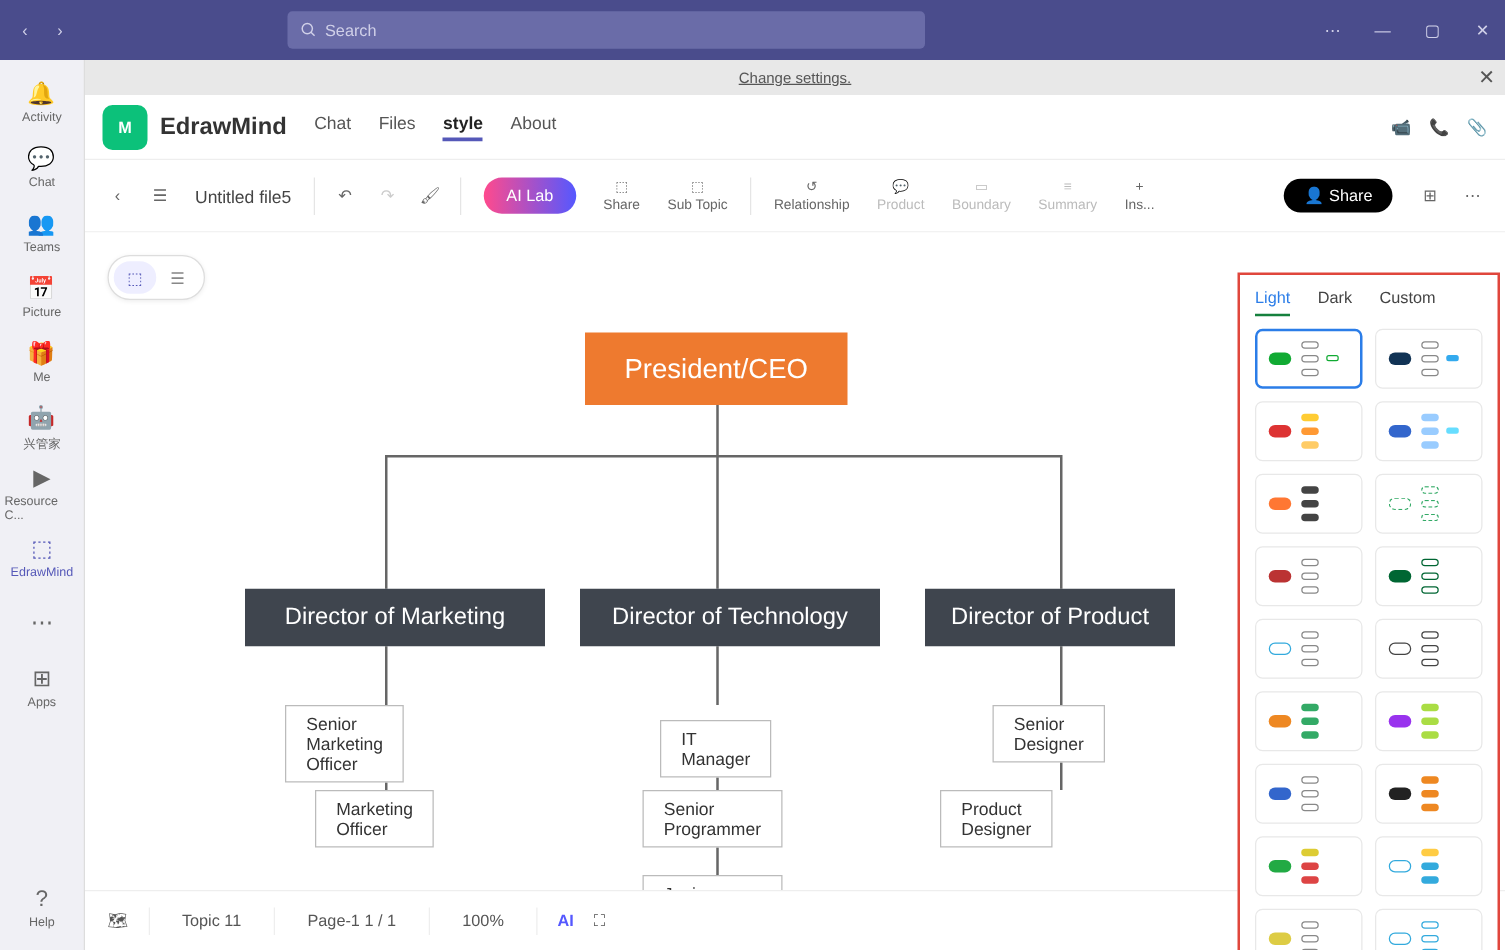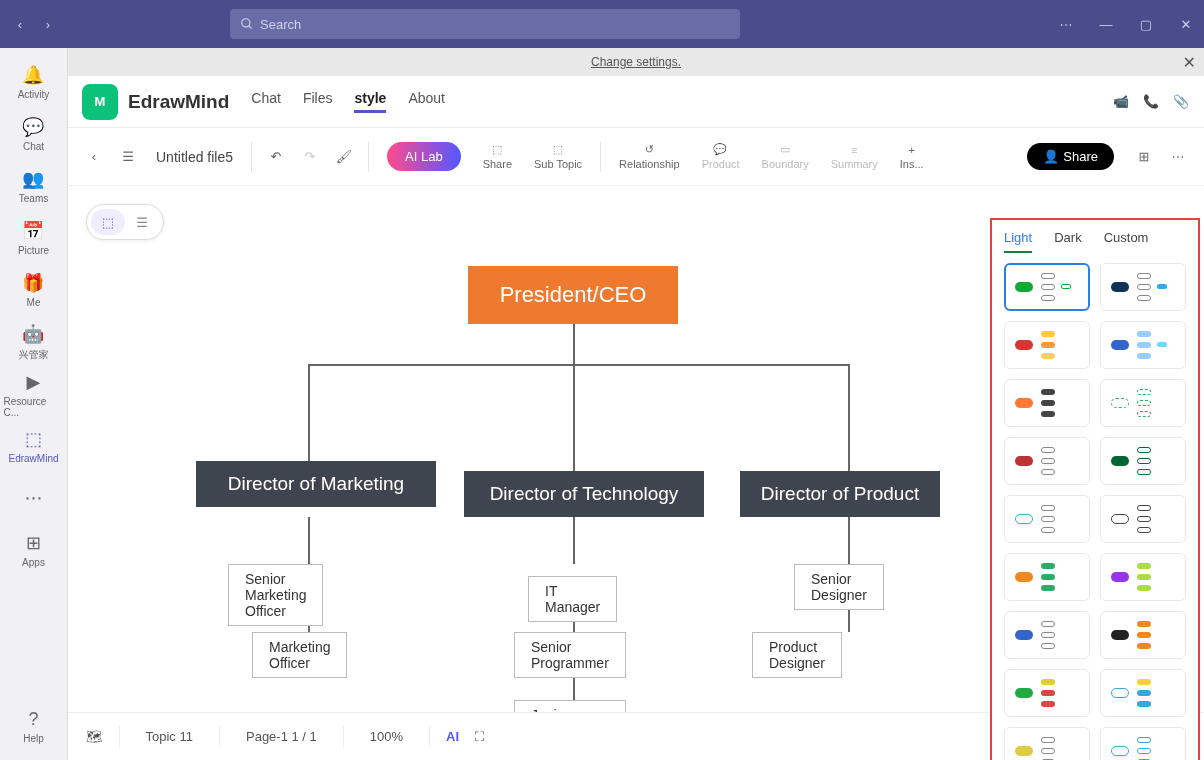--- a/index.html
+++ b/index.html
@@ -68,21 +68,21 @@
 .color-swatches{display:flex;gap:1px}
 .sw{width:10px;height:14px}
 
 .mm{position:relative;width:68px;height:34px}
 .mm .root{position:absolute;left:2px;top:12px;width:18px;height:10px;border-radius:5px}
 .mm .br1,.mm .br2,.mm .br3{position:absolute;width:14px;height:6px;border-radius:3px}
 .mm .br1{left:28px;top:3px}
 .mm .br2{left:28px;top:14px}
 .mm .br3{left:28px;top:25px}
 .mm .tip{position:absolute;left:48px;width:10px;height:5px;border-radius:2px}.mm .t2{top:14px}
-.dir1{top:195px}
+.dir1{top:205px}
 </style>
 </head>
 <body>
 
 <div class="titlebar">
   <div class="nav-arrows">
     <div class="arrow">‹</div>
     <div class="arrow">›</div>
   </div>
   <div class="searchbox">

